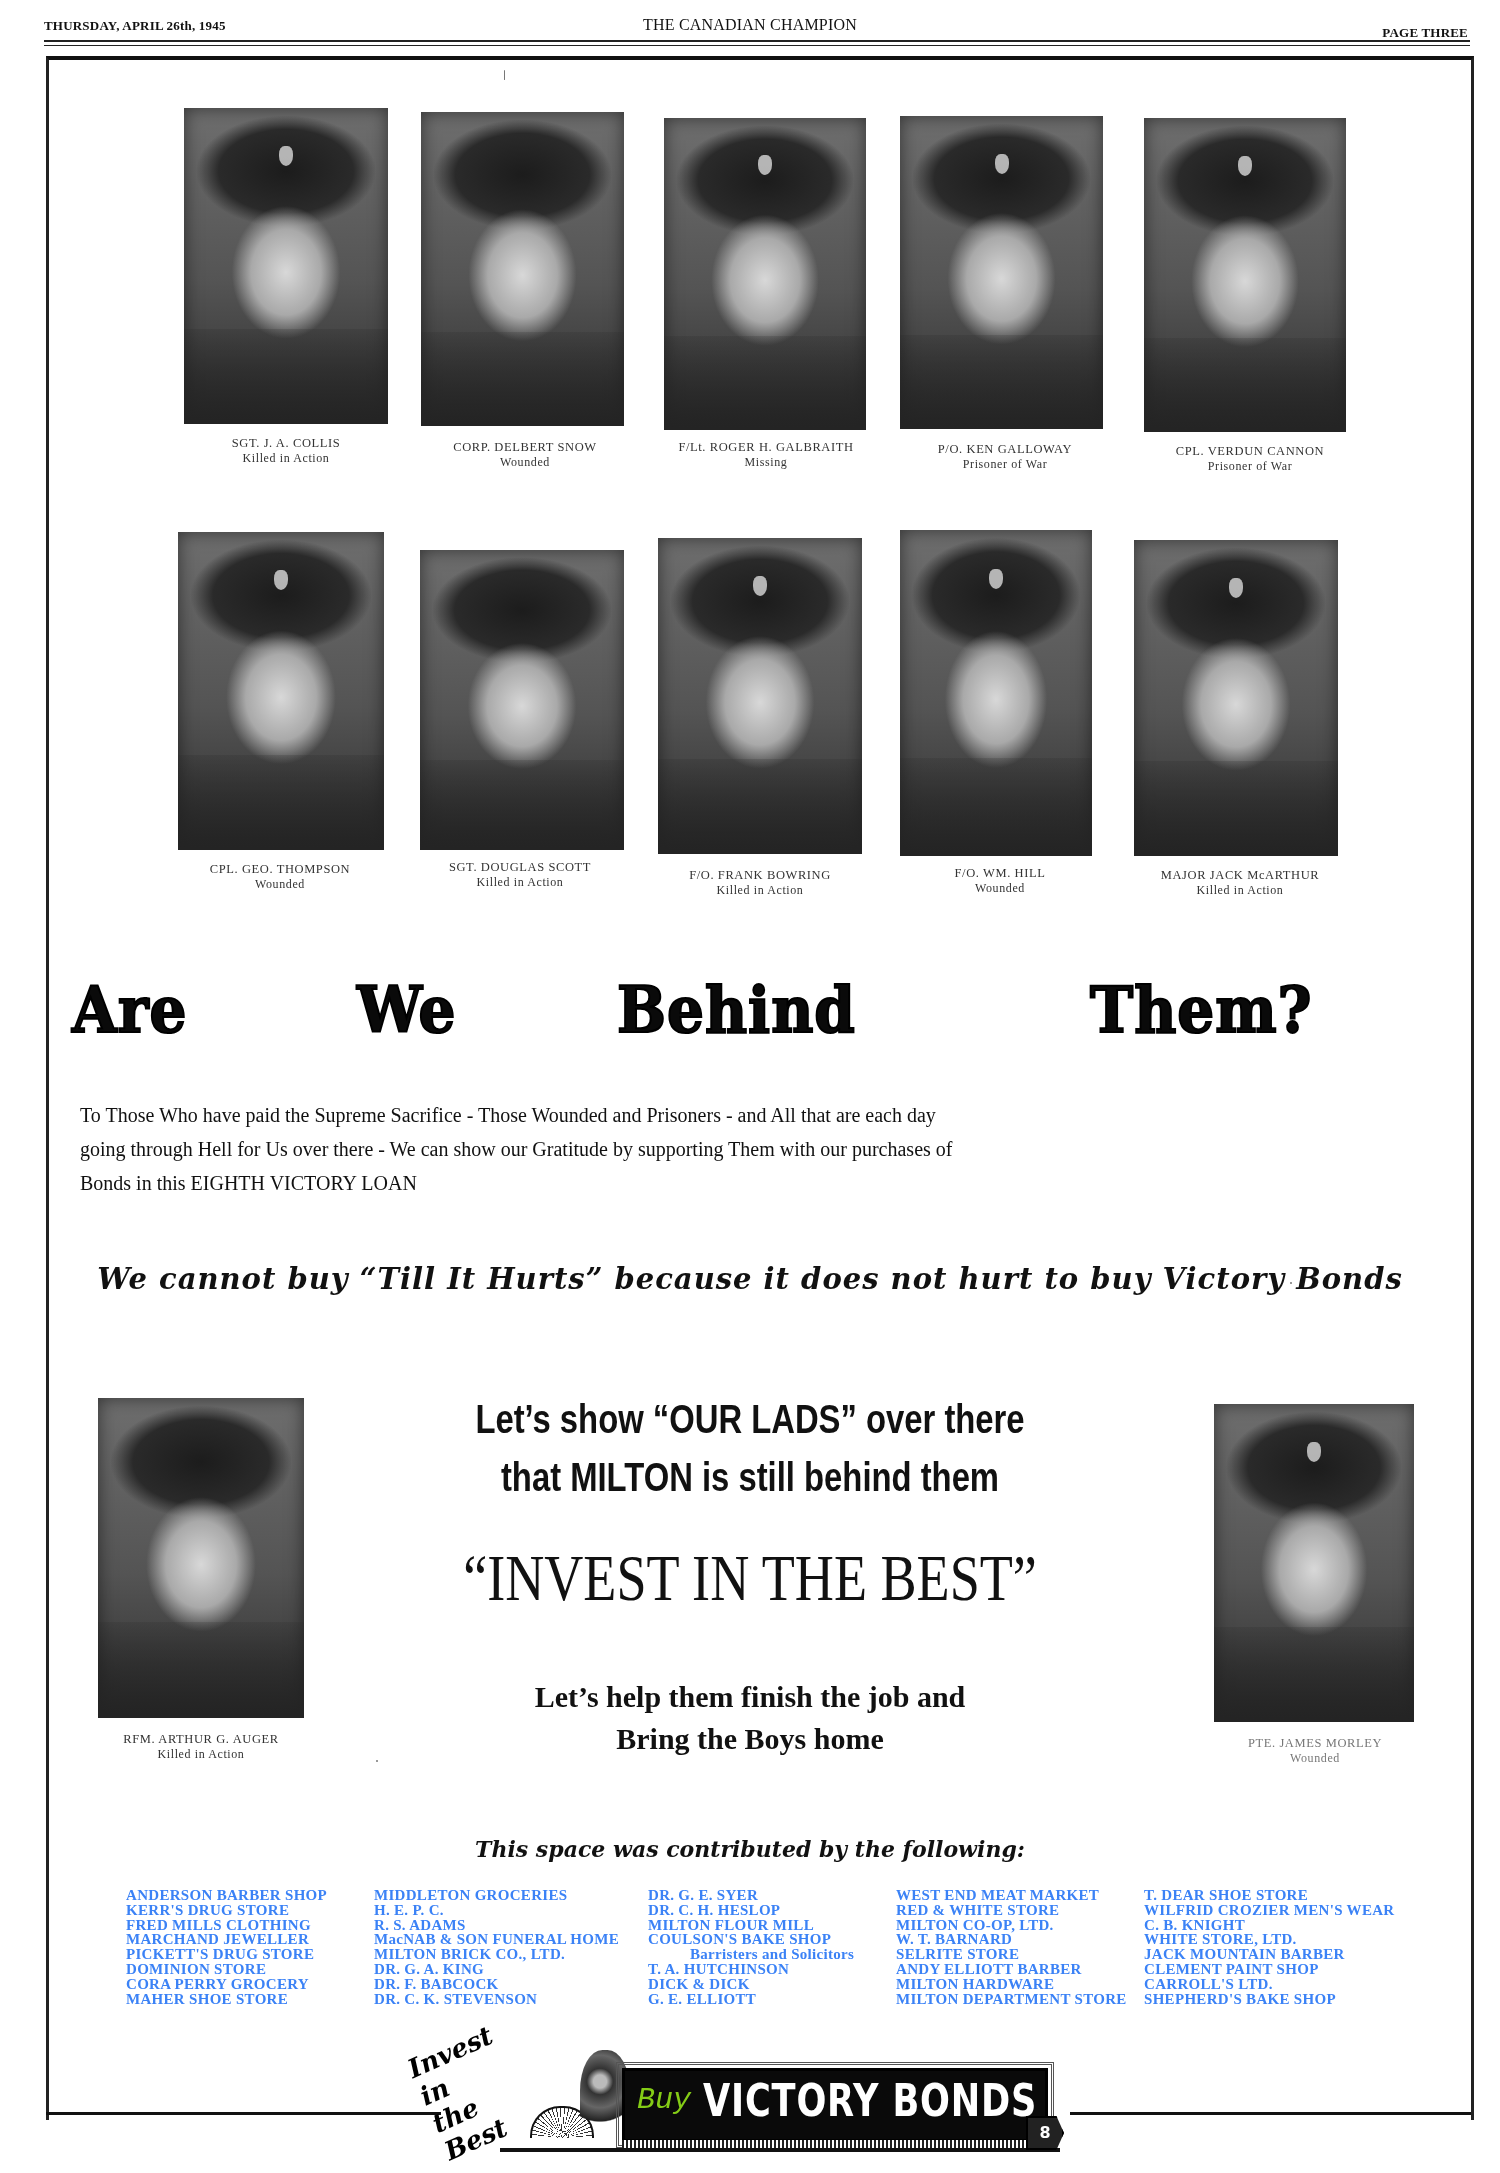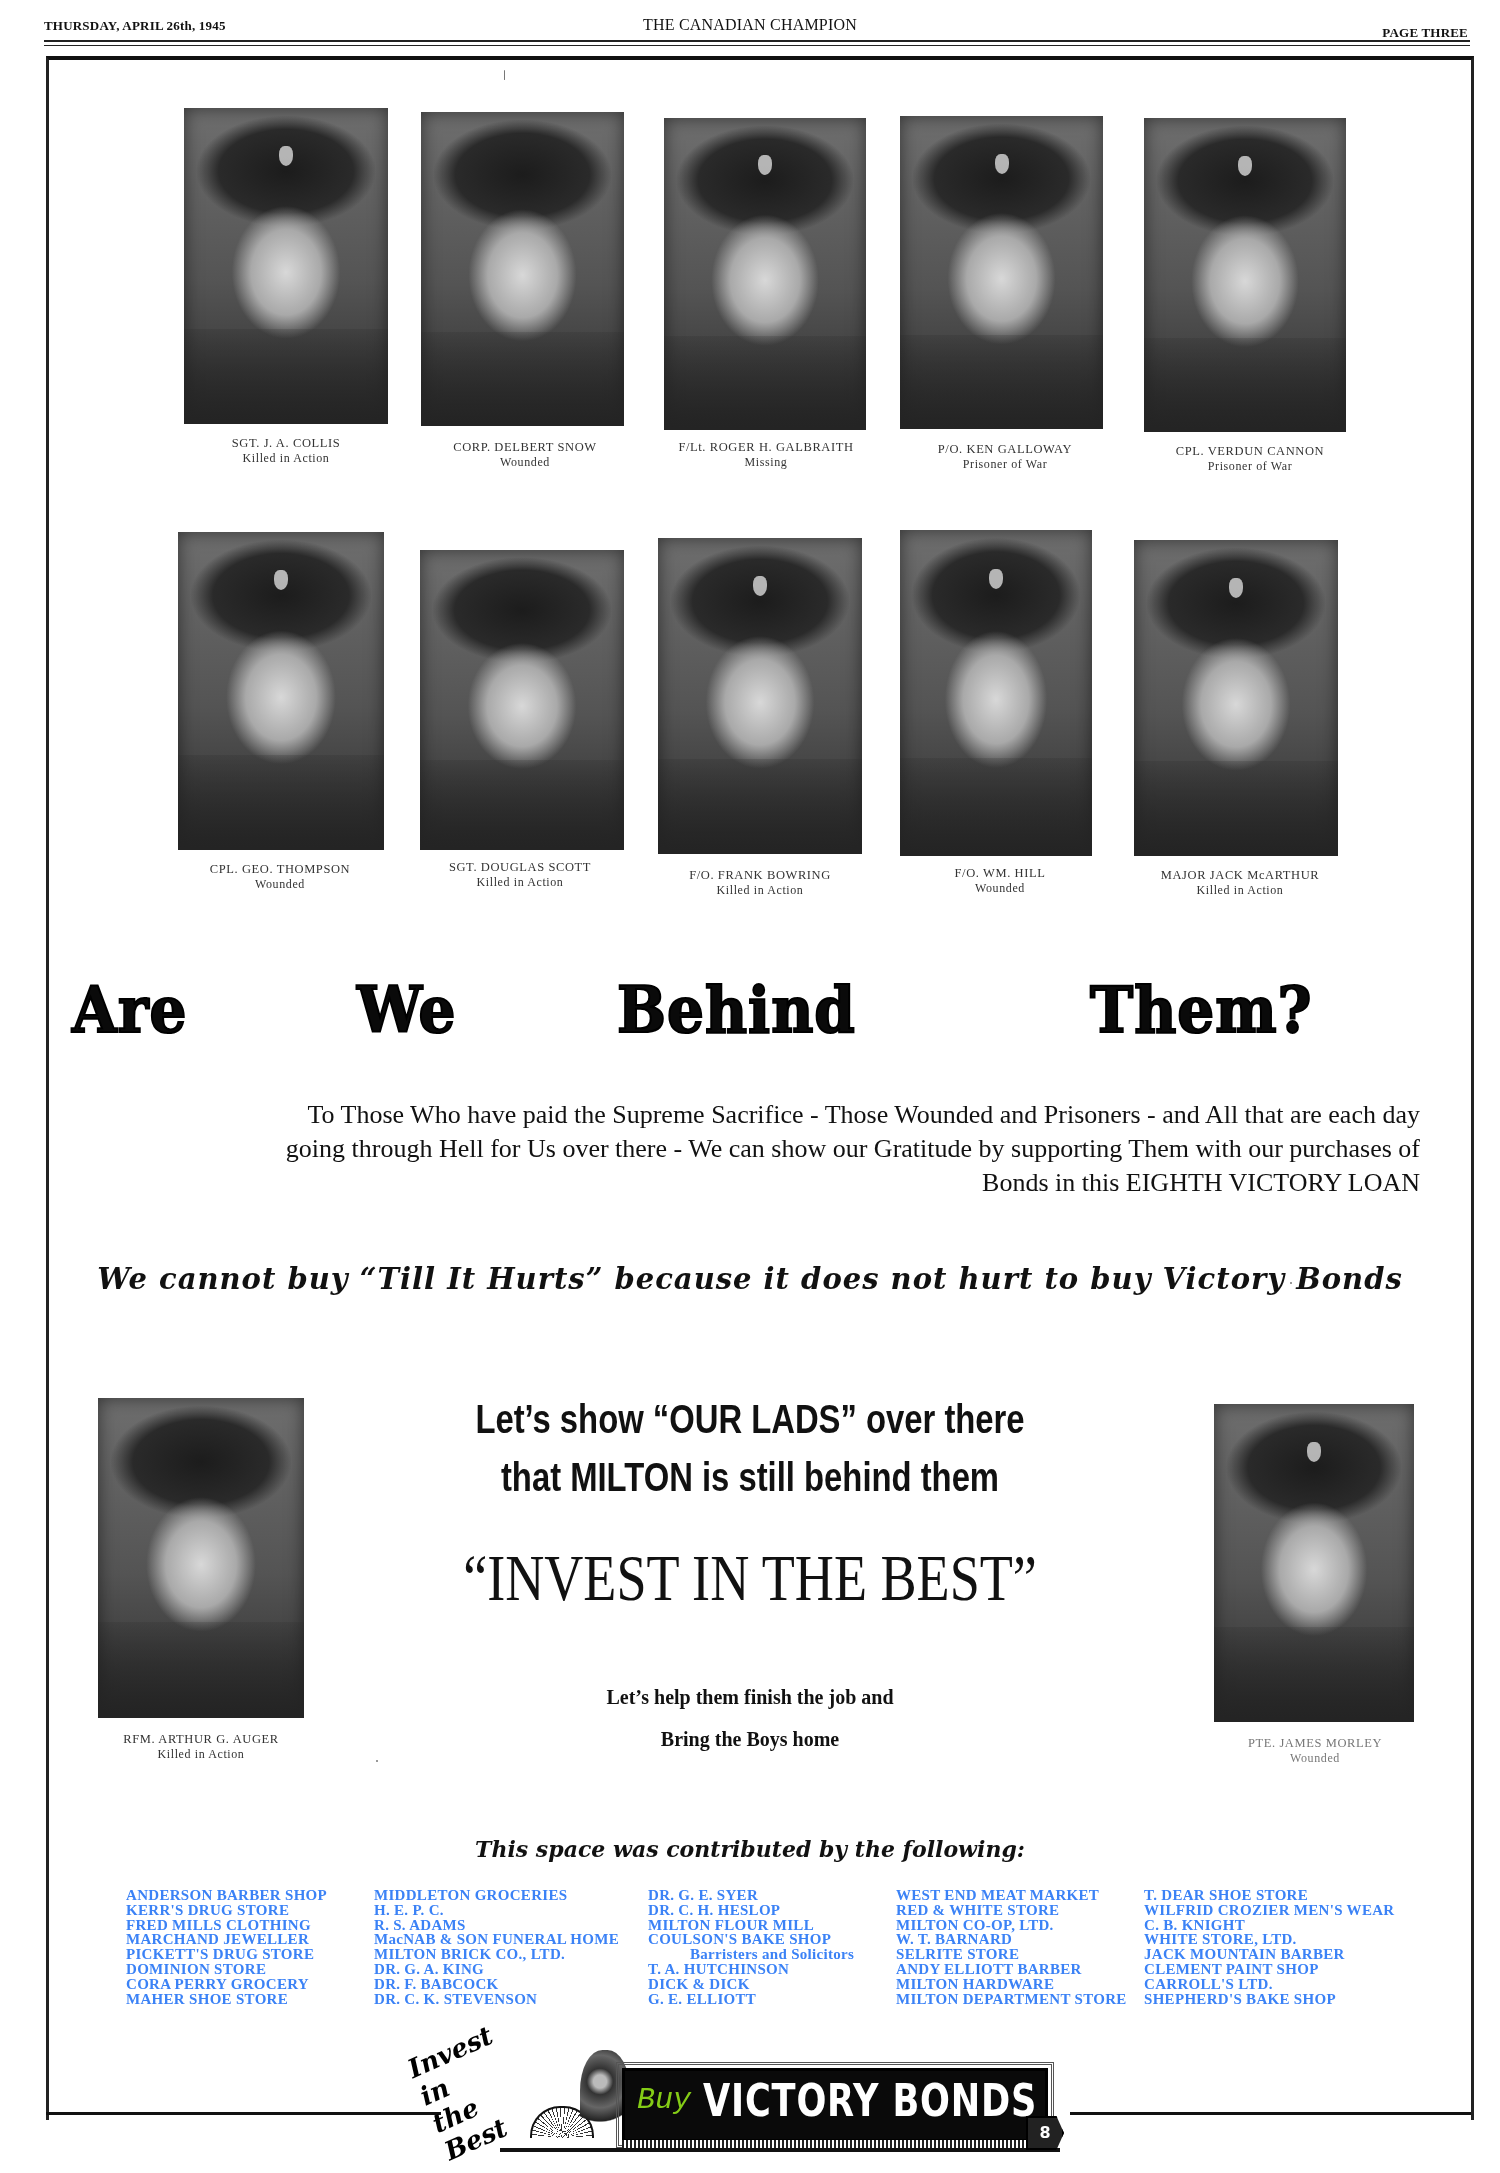--- a/index.html
+++ b/index.html
@@ -33,33 +33,33 @@
   .caption { position: absolute; text-align: center; font-size: 12.5px; line-height: 15px;
              color: #333; letter-spacing: 0.6px; }
   .caption .name { display:block; }
   .caption .status { display:block; font-size: 12px; }
 
   .headline { position:absolute; left: 52px; top: 950px; width: 1400px; height: 120px;
               font-family: "DejaVu Serif", serif; font-weight: 900; font-size: 58px;
               line-height: 120px; color: #0a0a0a; letter-spacing: 1px; }
   .headline span { position:absolute; top:0; transform: scaleY(1.08); -webkit-text-stroke: 2px #000; }
 
-  .body-para { position:absolute; left: 80px; width: 1340px; top: 1098px; text-align: right;
-               font-size: 26px; line-height: 34px; font-family: "Liberation Serif", serif; color:#111; }
+  .body-para { position:absolute; left: 80px; width: 1340px; top: 1098px; text-align: left;
+               font-size: 20px; line-height: 34px; font-family: "Liberation Serif", serif; color:#111; }
   .italic-line { position:absolute; left: 80px; width: 1340px; top: 1262px; text-align:center;
                  font-style: italic; font-weight: bold; font-size: 29px; letter-spacing: 1px;
                  font-family: "DejaVu Serif", serif; }
   .lads { position:absolute; left: 380px; width: 740px; text-align:center;
           font-family: "Liberation Sans Narrow", "Liberation Sans", sans-serif; font-weight: bold;
           font-size: 40px; line-height: 58px; top: 1390px; transform: scaleX(0.82); transform-origin: center; }
   .invest { position:absolute; left: 340px; width: 820px; text-align:center; top: 1538px;
             font-family: "Liberation Serif", serif; font-size: 66px; line-height: 80px;
             transform: scaleX(0.82); transform-origin: center; font-weight: normal; }
   .help { position:absolute; left: 420px; width: 660px; top: 1676px; text-align:center;
-          font-family: "Liberation Serif", serif; font-weight: bold; font-size: 20px; line-height: 42px; }
+          font-family: "Liberation Serif", serif; font-weight: bold; font-size: 30px; line-height: 42px; }
   .contrib-title { position:absolute; left: 400px; width: 700px; top: 1836px; text-align:center;
                    font-family: "DejaVu Serif", serif; font-style: italic; font-weight: bold; font-size: 22px; }
   .sponsor-col { position:absolute; top: 1888px; font-family: "Liberation Serif", serif;
                  font-weight: bold; font-size: 15px; line-height: 14.8px; color:#3b82f6;
                  letter-spacing: 0.3px; white-space: nowrap; }
   .sponsor-col .sub { padding-left: 42px; text-transform: none; }
 
   
   .banner { position:absolute; left: 440px; top: 2046px; width: 630px; height: 110px; }
   .banner .script { position:absolute; left: 4px; top: 2px; width: 120px; height: 100px;

